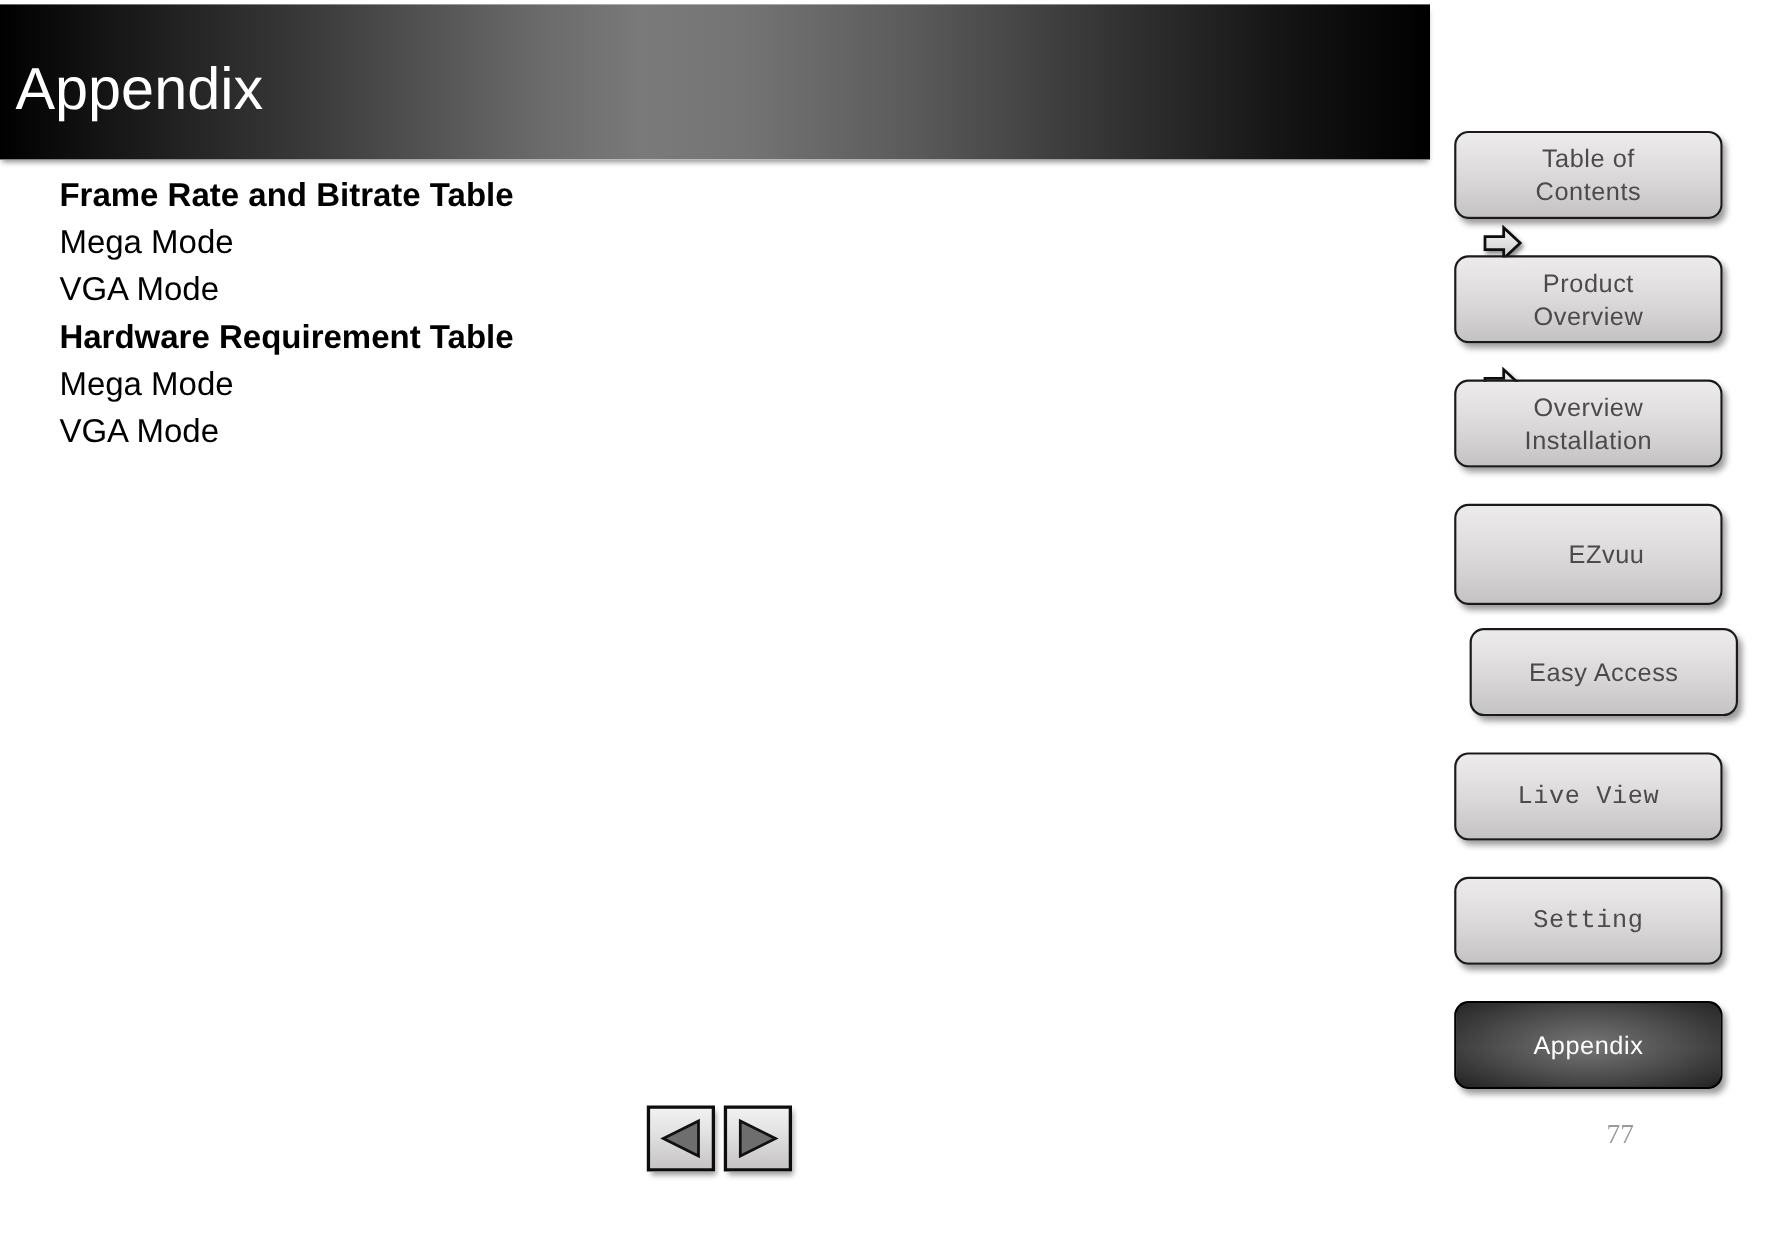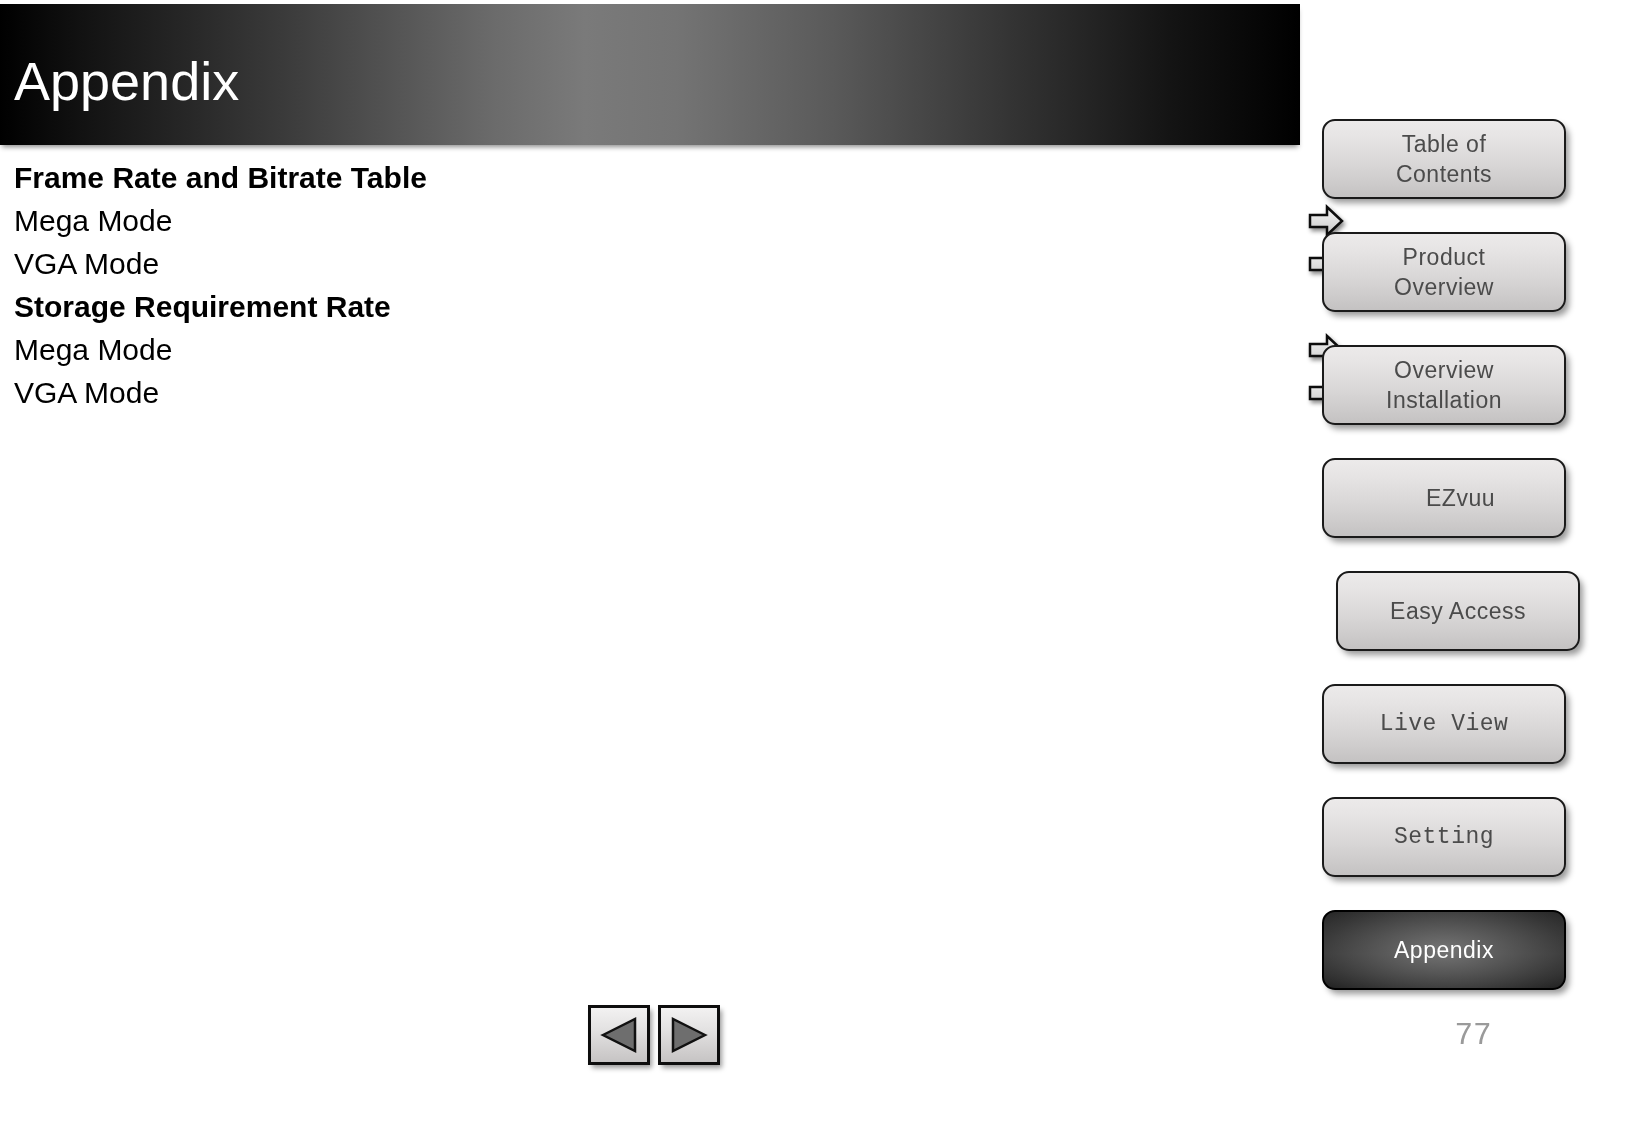--- a/index.html
+++ b/index.html
@@ -66,20 +66,21 @@
     width: 1230px;
   }
   .content-row {
     position: relative;
     height: 43px;
     line-height: 43px;
     font-family: "Liberation Sans", sans-serif;
     font-size: 30px;
     color: #000000;
     white-space: nowrap;
+    margin-left: 40px;
   }
   .content-row.heading {
     font-weight: bold;
   }
   .content-row .row-label {
     display: inline-block;
   }
 
   
   .block-arrow {
@@ -148,22 +149,22 @@
   }
   .pager-btn svg { display: block; }
 
   
   #page-number {
     position: absolute;
     left: 1443px;
     top: 1018px;
     width: 60px;
     text-align: center;
-    font-family: Liberation Mono, monospace;
-    font-size: 31px;
+    font-family: Liberation Serif, serif;
+    font-size: 25px;
     color: #9a9a9a;
   }
 </style>
 </head>
 <body>
 
 <div id="slide">
 
   <div id="title-banner">
     <div id="title-text">Appendix</div>
@@ -188,21 +189,21 @@
             <defs>
               <linearGradient id="agrad" x1="0" y1="0" x2="0" y2="1">
                 <stop offset="0%" stop-color="#f4f4f4"></stop>
                 <stop offset="55%" stop-color="#dedede"></stop>
                 <stop offset="100%" stop-color="#c6c6c6"></stop>
               </linearGradient>
             </defs>
             <polygon points="2,11 19,11 19,3 34,17 19,31 19,23 2,23" fill="url(#agrad)" stroke="#0d0d0d" stroke-width="2.5" stroke-linejoin="miter"></polygon>
           </svg>
         </span></div>
-      <div class="content-row heading"><span class="row-label">Storage Requirement Rate</span></div>
+      <div class="content-row heading"><span class="row-label">Hardware Requirement Table</span></div>
       <div class="content-row"><span class="row-label">Mega Mode</span><span class="block-arrow" style="left: 1294px; top: 5px;">
           <svg width="36" height="34" viewBox="0 0 36 34">
             <defs>
               <linearGradient id="agrad" x1="0" y1="0" x2="0" y2="1">
                 <stop offset="0%" stop-color="#f4f4f4"></stop>
                 <stop offset="55%" stop-color="#dedede"></stop>
                 <stop offset="100%" stop-color="#c6c6c6"></stop>
               </linearGradient>
             </defs>
             <polygon points="2,11 19,11 19,3 34,17 19,31 19,23 2,23" fill="url(#agrad)" stroke="#0d0d0d" stroke-width="2.5" stroke-linejoin="miter"></polygon>
@@ -228,21 +229,21 @@
 Contents</span>
       </div>
       <div class="nav-btn" style="top: 232px; height: 80px;">
         <span style="white-space: pre-line;">Product
 Overview</span>
       </div>
       <div class="nav-btn" style="top: 345px; height: 80px;">
         <span style="white-space: pre-line;">Overview
 Installation</span>
       </div>
-      <div class="nav-btn" style="top: 458px; height: 80px; padding-left: 33px;">
+      <div class="nav-btn" style="top: 458px; height: 92px; padding-left: 33px;">
         <span style="white-space: pre-line;">EZvuu</span>
       </div>
       <div class="nav-btn" style="top: 571px; height: 80px; margin-left: 14px;">
         <span style="white-space: pre-line;">Easy Access</span>
       </div>
       <div class="nav-btn" style="top: 684px; height: 80px;">
         <span style="white-space: pre-line; font-family: Liberation Mono, monospace;">Live View</span>
       </div>
       <div class="nav-btn" style="top: 797px; height: 80px; font-family: Liberation Mono, monospace;">
         <span style="white-space: pre-line;">Setting</span>

